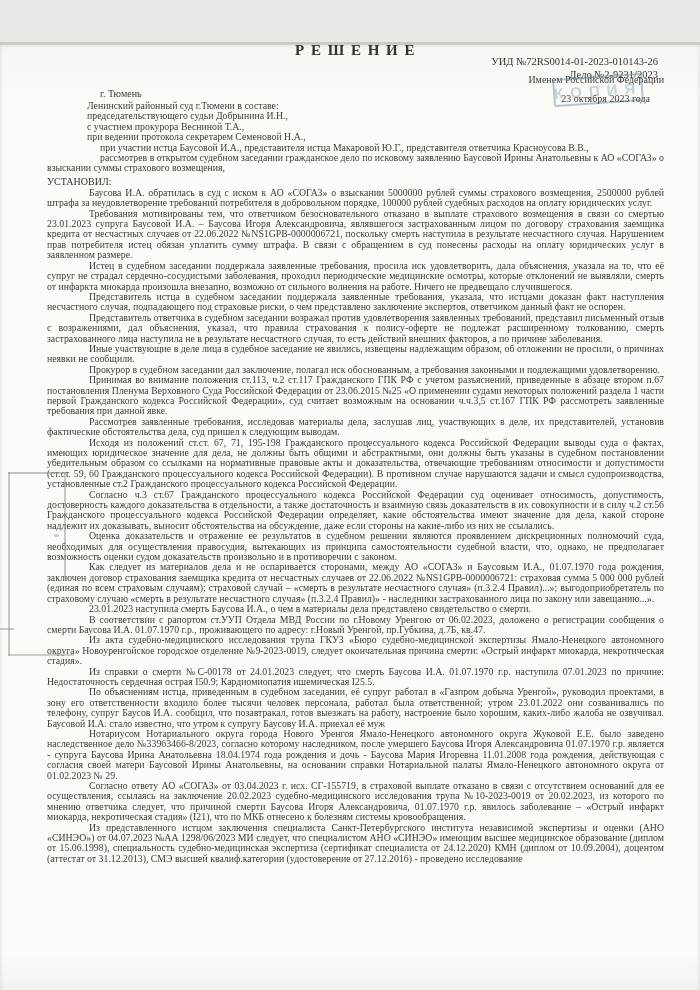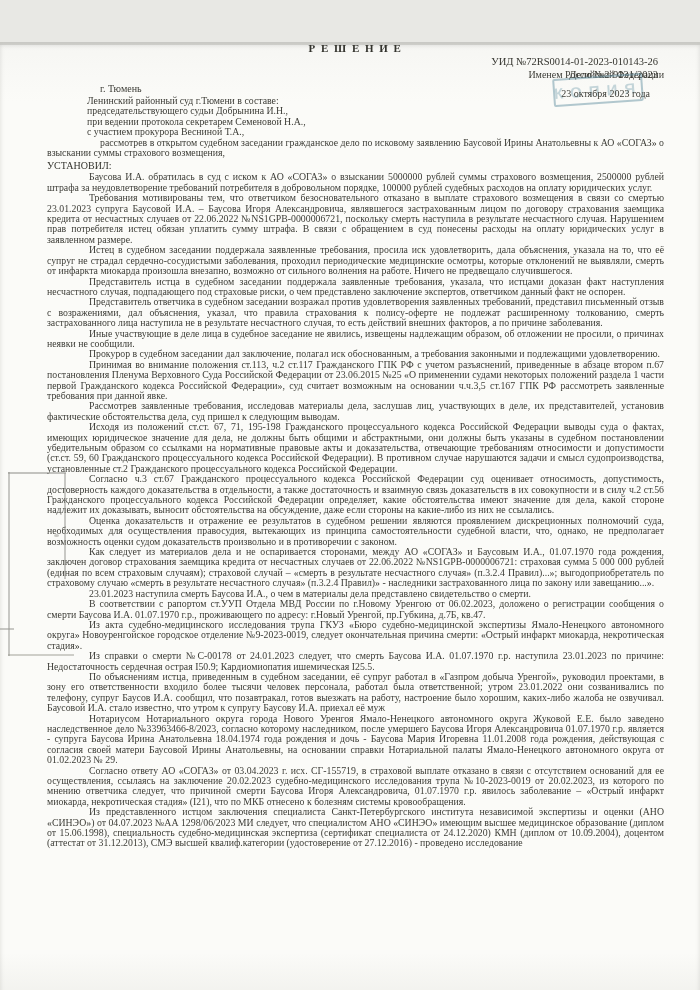--- a/index.html
+++ b/index.html
@@ -34,21 +34,21 @@
     overflow: hidden;
   }
   .stamp span {
     font-weight: bold; font-size: 15px; letter-spacing: 7px;
     color: rgba(108, 152, 167, .38);
     font-family: "Liberation Sans", sans-serif;
     white-space: nowrap;
   }
   .title {
     margin-top: 42px; text-align: center;
-    font-weight: bold; font-size: 11px; letter-spacing: 1.5px; color: #33332d;
+    font-weight: bold; font-size: 15px; letter-spacing: 1.5px; color: #33332d;
   }
   .subtitle { text-align: right; font-size: 10px; margin-top: 15px; }
   .city-date {
     display: flex; justify-content: space-between; align-items: flex-end;
     margin-top: 3px; font-size: 10px;
   }
   .city { margin-left: 53px; }
   .date { margin-right: 14px; position: relative; top: 5px; }
   .intro { margin-top: 2px; font-size: 9.8px; line-height: 10.4px; }
   .intro .court-line { margin-left: 40px; }
@@ -92,22 +92,23 @@
   <div class="subtitle">Именем Российской Федерации</div>
 
   <div class="city-date">
     <span class="city">г. Тюмень</span>
     <span class="date">23 октября 2023 года</span>
   </div>
 
   <div class="intro">
     <div class="court-line">Ленинский районный суд г.Тюмени в составе:</div>
     <div class="court-line">председательствующего судьи Добрынина И.Н.,</div>
+    <div class="court-line">с участием прокурора Весниной Т.А.,</div>
     <div class="court-line">при ведении протокола секретарем Семеновой Н.А.,</div>
-    <div class="court-line">с участием прокурора Весниной Т.А.,</div>
+    <p>при участии истца Баусовой И.А., представителя истца Макаровой Ю.Г., представителя ответчика Красноусова В.В.,</p>
     <p>рассмотрев в открытом судебном заседании гражданское дело по исковому заявлению Баусовой Ирины Анатольевны к АО «СОГАЗ» о взыскании суммы страхового возмещения,</p>
   </div>
 
   <div class="established">УСТАНОВИЛ:</div>
 
   <div class="body-text">
     <p>Баусова И.А. обратилась в суд с иском к АО «СОГАЗ» о взыскании 5000000 рублей суммы страхового возмещения, 2500000 рублей штрафа за неудовлетворение требований потребителя в добровольном порядке, 100000 рублей судебных расходов на оплату юридических услуг.</p>
     <p>Требования мотивированы тем, что ответчиком безосновательного отказано в выплате страхового возмещения в связи со смертью 23.01.2023 супруга Баусовой И.А. – Баусова Игоря Александровича, являвшегося застрахованным лицом по договору страхования заемщика кредита от несчастных случаев от 22.06.2022 №NS1GPB-0000006721, поскольку смерть наступила в результате несчастного случая. Нарушением прав потребителя истец обязан уплатить сумму штрафа. В связи с обращением в суд понесены расходы на оплату юридических услуг в заявленном размере.</p>
     <p>Истец в судебном заседании поддержала заявленные требования, просила иск удовлетворить, дала объяснения, указала на то, что её супруг не страдал сердечно-сосудистыми заболевания, проходил периодические медицинские осмотры, которые отклонений не выявляли, смерть от инфаркта миокарда произошла внезапно, возможно от сильного волнения на работе. Ничего не предвещало случившегося.</p>
     <p>Представитель истца в судебном заседании поддержала заявленные требования, указала, что истцами доказан факт наступления несчастного случая, подпадающего под страховые риски, о чем представлено заключение экспертов, ответчиком данный факт не оспорен.</p>
@@ -116,21 +117,21 @@
     <p>Прокурор в судебном заседании дал заключение, полагал иск обоснованным, а требования законными и подлежащими удовлетворению.</p>
     <p>Принимая во внимание положения ст.113, ч.2 ст.117 Гражданского ГПК РФ с учетом разъяснений, приведенные в абзаце втором п.67 постановления Пленума Верховного Суда Российской Федерации от 23.06.2015 №25 «О применении судами некоторых положений раздела 1 части первой Гражданского кодекса Российской Федерации», суд считает возможным на основании ч.ч.3,5 ст.167 ГПК РФ рассмотреть заявленные требования при данной явке.</p>
     <p>Рассмотрев заявленные требования, исследовав материалы дела, заслушав лиц, участвующих в деле, их представителей, установив фактические обстоятельства дела, суд пришел к следующим выводам.</p>
     <p>Исходя из положений ст.ст. 67, 71, 195-198 Гражданского процессуального кодекса Российской Федерации выводы суда о фактах, имеющих юридическое значение для дела, не должны быть общими и абстрактными, они должны быть указаны в судебном постановлении убедительным образом со ссылками на нормативные правовые акты и доказательства, отвечающие требованиям относимости и допустимости (ст.ст. 59, 60 Гражданского процессуального кодекса Российской Федерации). В противном случае нарушаются задачи и смысл судопроизводства, установленные ст.2 Гражданского процессуального кодекса Российской Федерации.</p>
     <p>Согласно ч.3 ст.67 Гражданского процессуального кодекса Российской Федерации суд оценивает относимость, допустимость, достоверность каждого доказательства в отдельности, а также достаточность и взаимную связь доказательств в их совокупности и в силу ч.2 ст.56 Гражданского процессуального кодекса Российской Федерации определяет, какие обстоятельства имеют значение для дела, какой стороне надлежит их доказывать, выносит обстоятельства на обсуждение, даже если стороны на какие-либо из них не ссылались.</p>
     <p>Оценка доказательств и отражение ее результатов в судебном решении являются проявлением дискреционных полномочий суда, необходимых для осуществления правосудия, вытекающих из принципа самостоятельности судебной власти, что, однако, не предполагает возможность оценки судом доказательств произвольно и в противоречии с законом.</p>
     <p>Как следует из материалов дела и не оспаривается сторонами, между АО «СОГАЗ» и Баусовым И.А., 01.07.1970 года рождения, заключен договор страхования заемщика кредита от несчастных случаев от 22.06.2022 №NS1GPB-0000006721: страховая сумма 5 000 000 рублей (единая по всем страховым случаям); страховой случай – «смерть в результате несчастного случая» (п.3.2.4 Правил)...»; выгодоприобретатель по страховому случаю «смерть в результате несчастного случая» (п.3.2.4 Правил)» - наследники застрахованного лица по закону или завещанию...».</p>
     <p>23.01.2023 наступила смерть Баусова И.А., о чем в материалы дела представлено свидетельство о смерти.</p>
     <p>В соответствии с рапортом ст.УУП Отдела МВД России по г.Новому Уренгою от 06.02.2023, доложено о регистрации сообщения о смерти Баусова И.А. 01.07.1970 г.р., проживающего по адресу: г.Новый Уренгой, пр.Губкина, д.7Б, кв.47.</p>
     <p>Из акта судебно-медицинского исследования трупа ГКУЗ «Бюро судебно-медицинской экспертизы Ямало-Ненецкого автономного округа» Новоуренгойское городское отделение №9-2023-0019, следует окончательная причина смерти: «Острый инфаркт миокарда, некротическая стадия».</p>
-    <p>Из справки о смерти №С-00178 от 24.01.2023 следует, что смерть Баусова И.А. 01.07.1970 г.р. наступила 23.01.2023 по причине: Недостаточность сердечная острая I50.9; Кардиомиопатия ишемическая I25.5.</p>
+    <p>Из справки о смерти №С-00178 от 24.01.2023 следует, что смерть Баусова И.А. 01.07.1970 г.р. наступила 07.01.2023 по причине: Недостаточность сердечная острая I50.9; Кардиомиопатия ишемическая I25.5.</p>
     <p>По объяснениям истца, приведенным в судебном заседании, её супруг работал в «Газпром добыча Уренгой», руководил проектами, в зону его ответственности входило более тысячи человек персонала, работал была ответственной; утром 23.01.2022 они созванивались по телефону, супруг Баусов И.А. сообщил, что позавтракал, готов выезжать на работу, настроение было хорошим, каких-либо жалоба не озвучивал. Баусовой И.А. стало известно, что утром к супругу Баусову И.А. приехал её муж</p>
     <p>Нотариусом Нотариального округа города Нового Уренгоя Ямало-Ненецкого автономного округа Жуковой Е.Е. было заведено наследственное дело №33963466-8/2023, согласно которому наследником, после умершего Баусова Игоря Александровича 01.07.1970 г.р. является - супруга Баусова Ирина Анатольевна 18.04.1974 года рождения и дочь - Баусова Мария Игоревна 11.01.2008 года рождения, действующая с согласия своей матери Баусовой Ирины Анатольевны, на основании справки Нотариальной палаты Ямало-Ненецкого автономного округа от 01.02.2023 № 29.</p>
     <p>Согласно ответу АО «СОГАЗ» от 03.04.2023 г. исх. СГ-155719, в страховой выплате отказано в связи с отсутствием оснований для ее осуществления, ссылаясь на заключение 20.02.2023 судебно-медицинского исследования трупа №10-2023-0019 от 20.02.2023, из которого по мнению ответчика следует, что причиной смерти Баусова Игоря Александровича, 01.07.1970 г.р. явилось заболевание – «Острый инфаркт миокарда, некротическая стадия» (I21), что по МКБ отнесено к болезням системы кровообращения.</p>
     <p>Из представленного истцом заключения специалиста Санкт-Петербургского института независимой экспертизы и оценки (АНО «СИНЭО») от 04.07.2023 №АА 1298/06/2023 МИ следует, что специалистом АНО «СИНЭО» имеющим высшее медицинское образование (диплом от 15.06.1998), специальность судебно-медицинская экспертиза (сертификат специалиста от 24.12.2020) КМН (диплом от 10.09.2004), доцентом (аттестат от 31.12.2013), СМЭ высшей квалиф.категории (удостоверение от 27.12.2016) - проведено исследование</p>
   </div>
 
   <div class="art art-box-top"></div>
   <div class="art art-box-left"></div>
   <div class="art art-box-right"></div>
   <div class="art art-box-bottom"></div>

